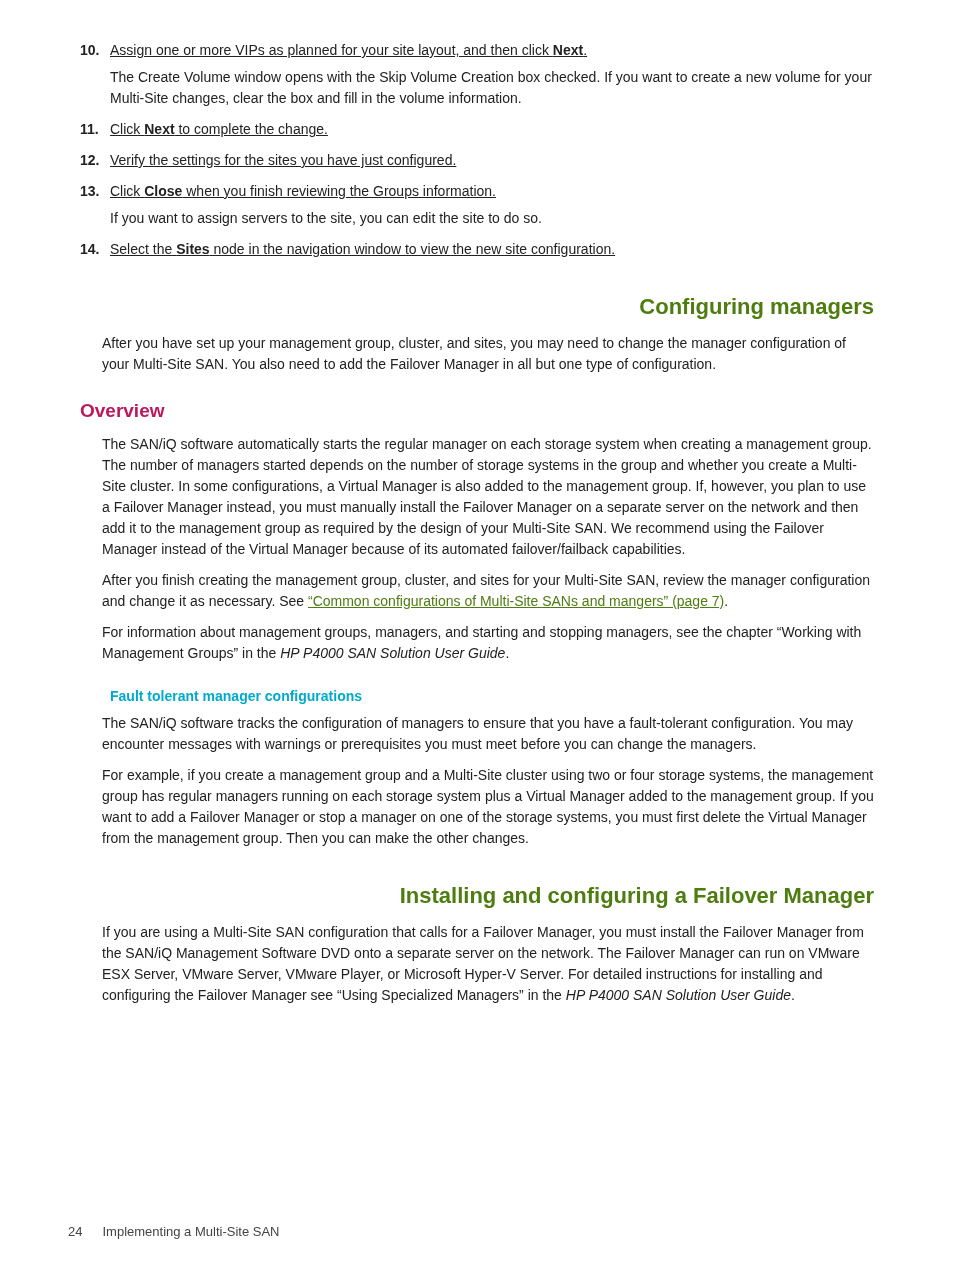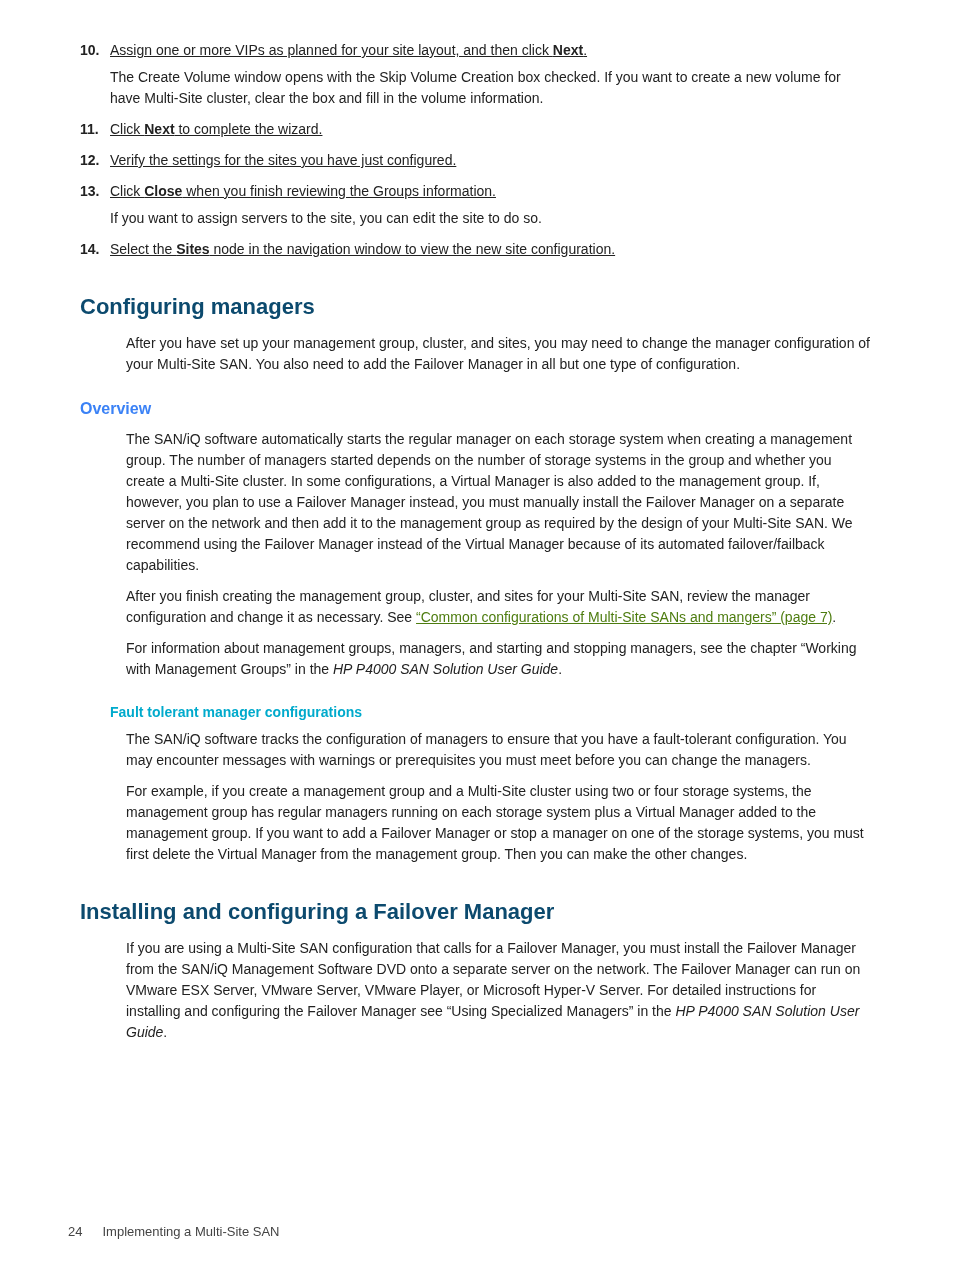--- a/index.html
+++ b/index.html
@@ -48,45 +48,46 @@
     }
 
     .sub-para {
       margin-left: 30px;
       margin-top: 4px;
       margin-bottom: 10px;
       color: #222;
     }
 
     .section-heading {
-      color: #0c4a6e;
+      color: #4d7c0f;
       font-size: 22px;
       font-weight: bold;
       margin-top: 30px;
       margin-bottom: 10px;
+      text-align: right;
     }
 
     .sub-heading {
-      color: #3b82f6;
-      font-size: 16px;
+      color: #be185d;
+      font-size: 19px;
       font-weight: bold;
       margin-top: 22px;
       margin-bottom: 8px;
     }
 
     .sub-sub-heading {
       color: #00aacc;
       font-size: 14px;
       font-weight: bold;
       margin-top: 22px;
       margin-bottom: 6px;
     }
 
     .body-text {
-      margin-left: 46px;
+      margin-left: 22px;
       margin-bottom: 10px;
       color: #222;
     }
 
     .link {
       color: #4d7c0f;
       text-decoration: underline;
     }
 
     b, strong {
@@ -118,26 +119,26 @@
 <div class="page">
 
   <ul class="numbered-list">
 
     <li class="numbered-item">
       <span class="num">10.</span>
       <span class="content">
         <span>Assign one or more VIPs as planned for your site layout, and then click </span><strong>Next</strong><span>.</span>
       </span>
     </li>
-    <li class="sub-para" style="margin-left:30px; margin-top:-4px;">The Create Volume window opens with the Skip Volume Creation box checked. If you want to create a new volume for have Multi-Site cluster, clear the box and fill in the volume information.</li>
+    <li class="sub-para" style="margin-left:30px; margin-top:-4px;">The Create Volume window opens with the Skip Volume Creation box checked. If you want to create a new volume for your Multi-Site changes, clear the box and fill in the volume information.</li>
 
     <li class="numbered-item">
       <span class="num">11.</span>
       <span class="content">
-        <span>Click </span><strong>Next</strong><span> to complete the wizard.</span>
+        <span>Click </span><strong>Next</strong><span> to complete the change.</span>
       </span>
     </li>
 
     <li class="numbered-item">
       <span class="num">12.</span>
       <span class="content">Verify the settings for the sites you have just configured.</span>
     </li>
 
     <li class="numbered-item">
       <span class="num">13.</span>

